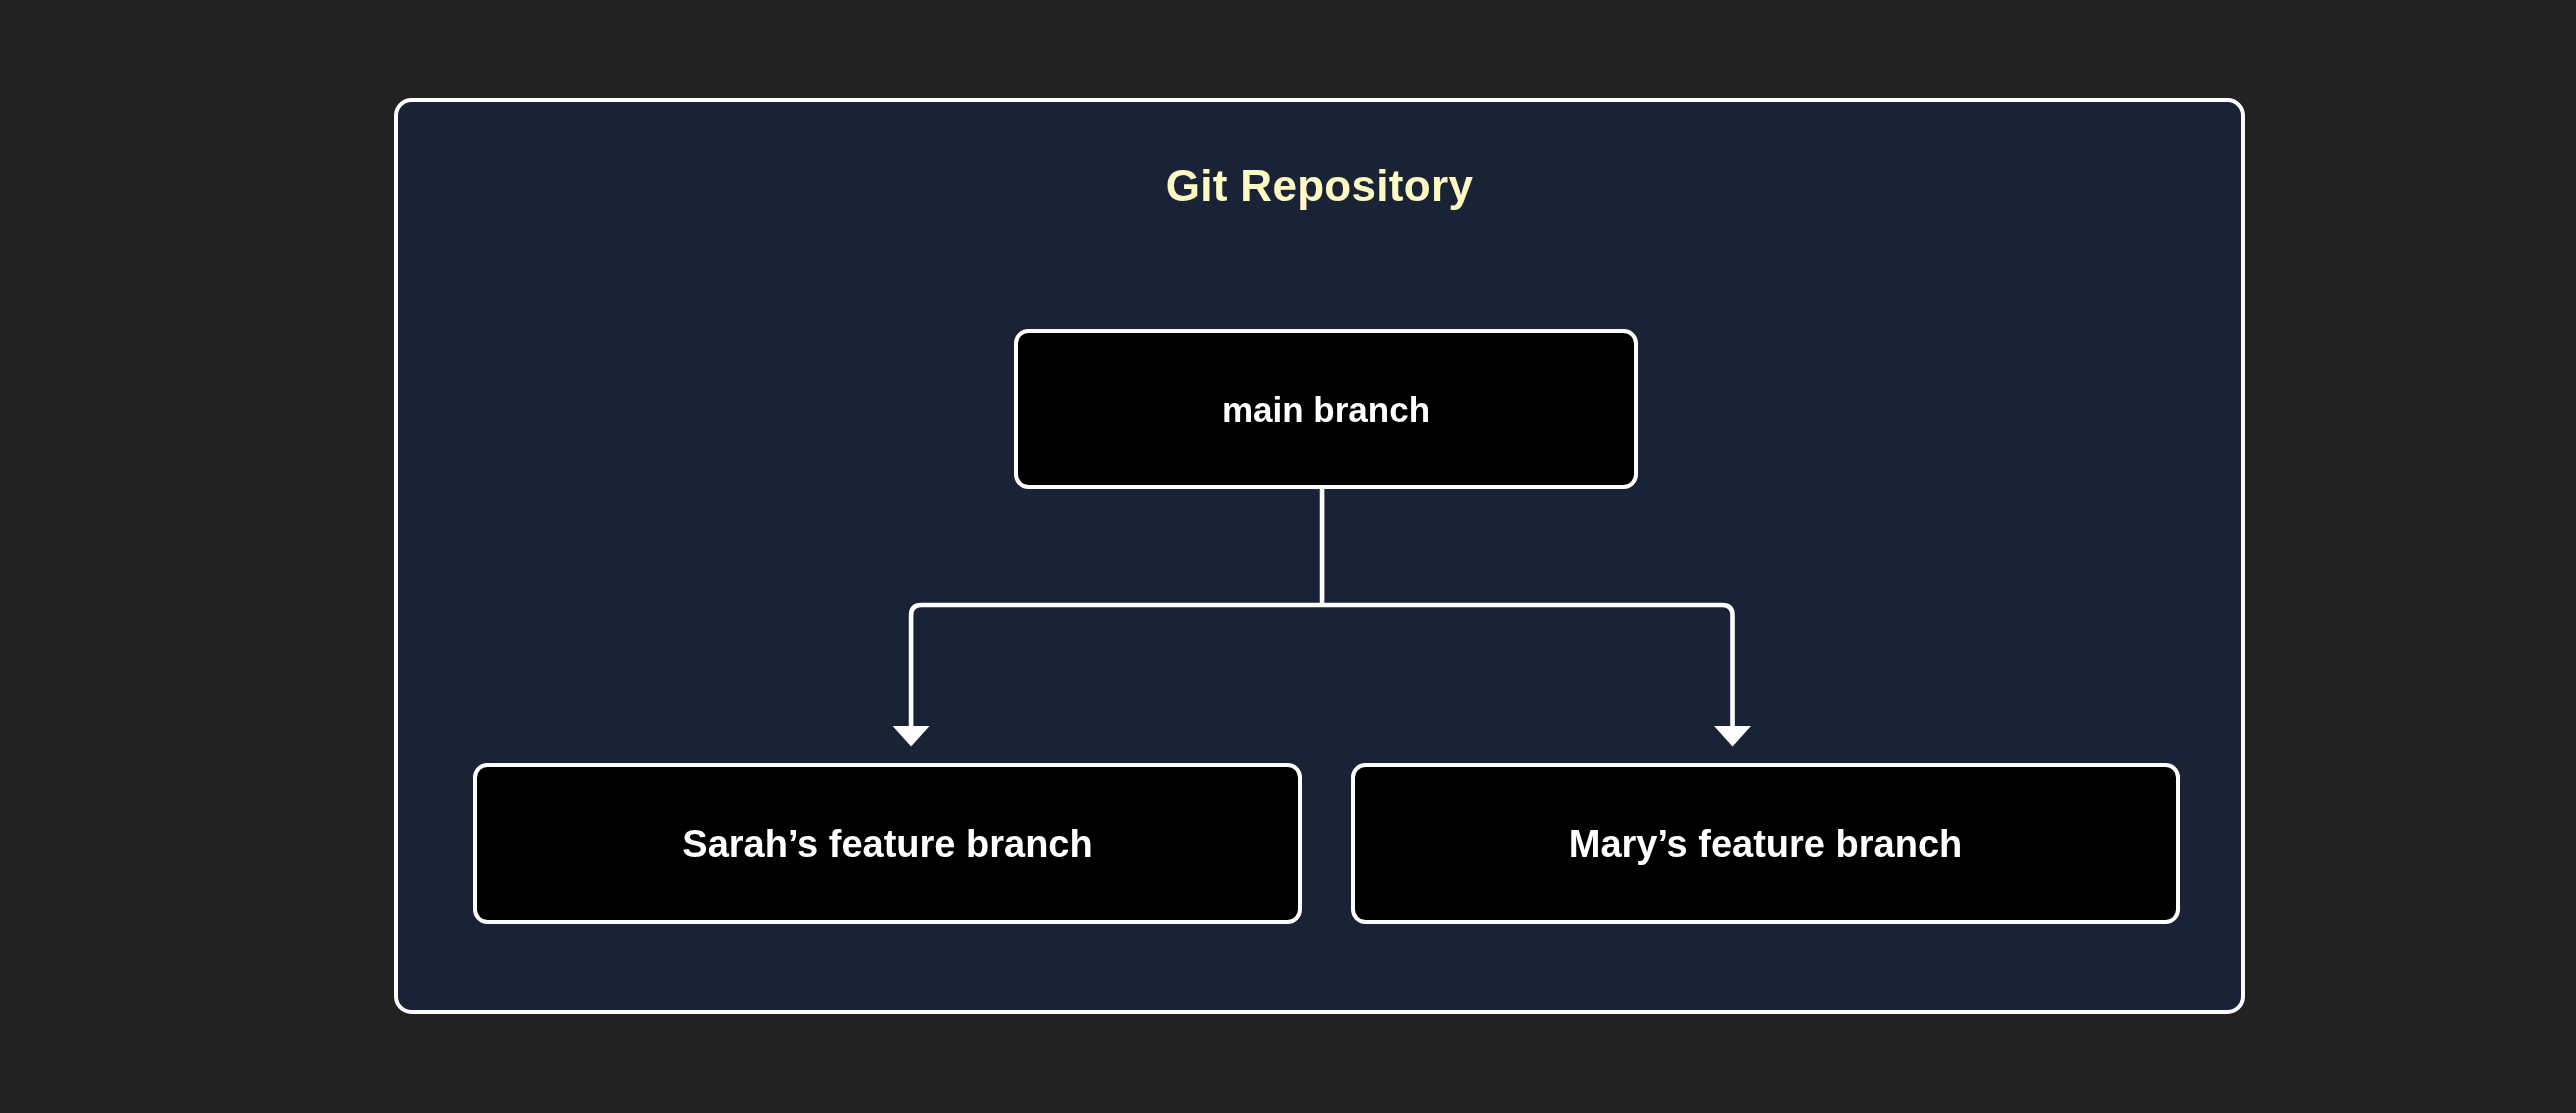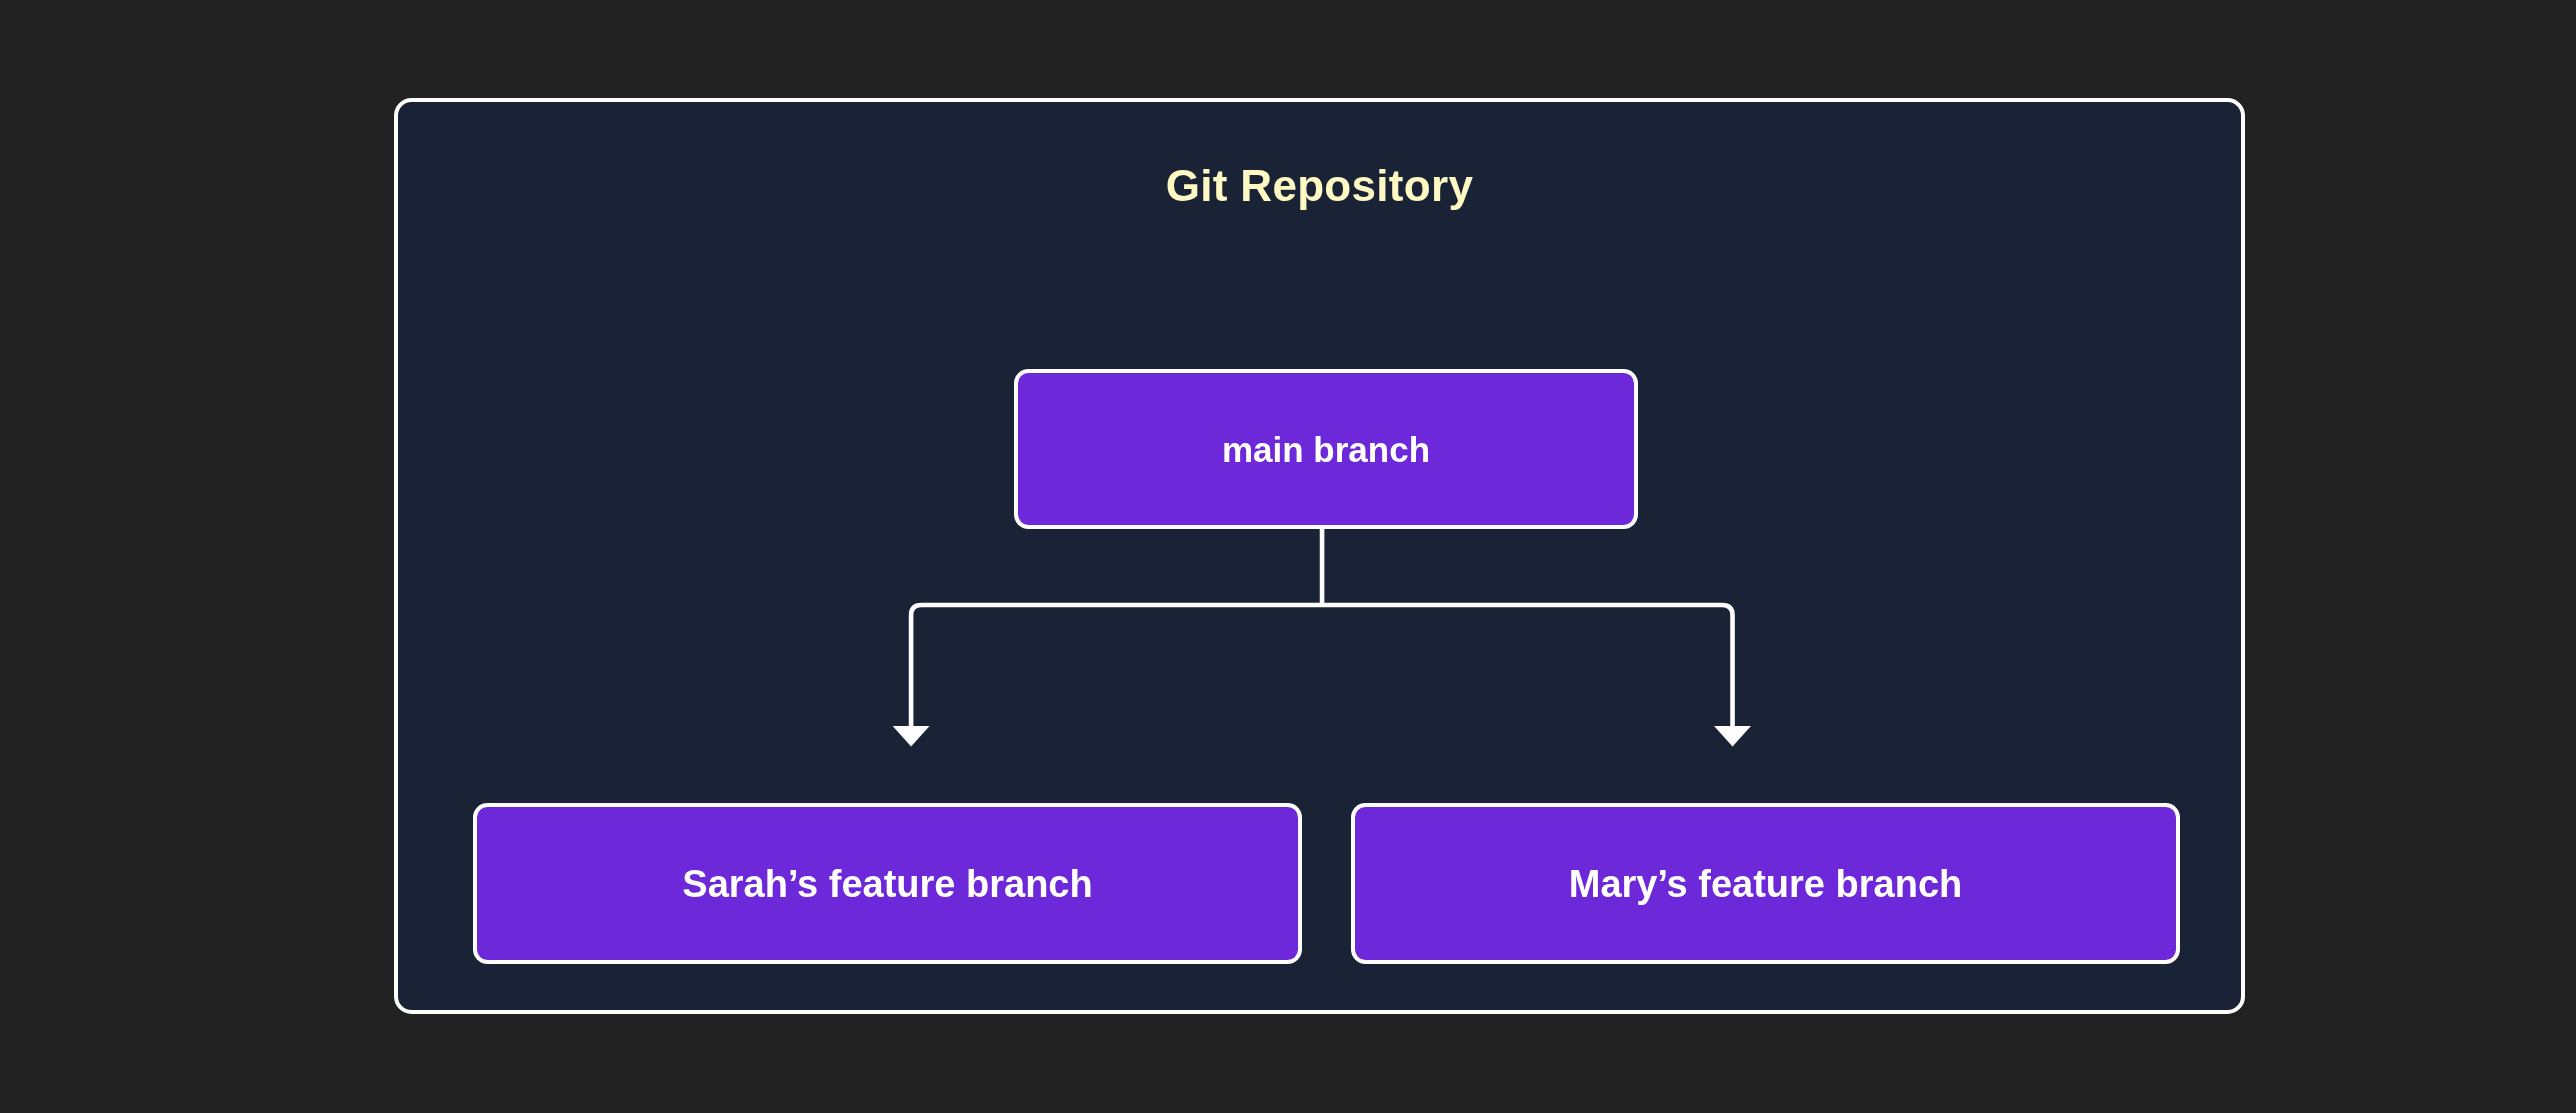--- a/index.html
+++ b/index.html
@@ -40,31 +40,30 @@
     font-weight: bold;
     letter-spacing: 0.3px;
     line-height: 1;
     white-space: nowrap;
   }
 
   
   .branch-node {
     position: absolute;
     box-sizing: border-box;
-    background: #6d28d9;
+    background: #000000;
     border: 4.6px solid #fdfdfd;
     border-radius: 14.4px;
     display: flex;
     align-items: center;
     justify-content: center;
     color: #ffffff;
     font-weight: bold;
     line-height: 1;
     white-space: nowrap;
-    margin-top: 40px;
   }
 
   #node-main {
     left: 616px;
     top: 227px;
     width: 624px;
     height: 160px;
     font-size: 35px;
   }
 

